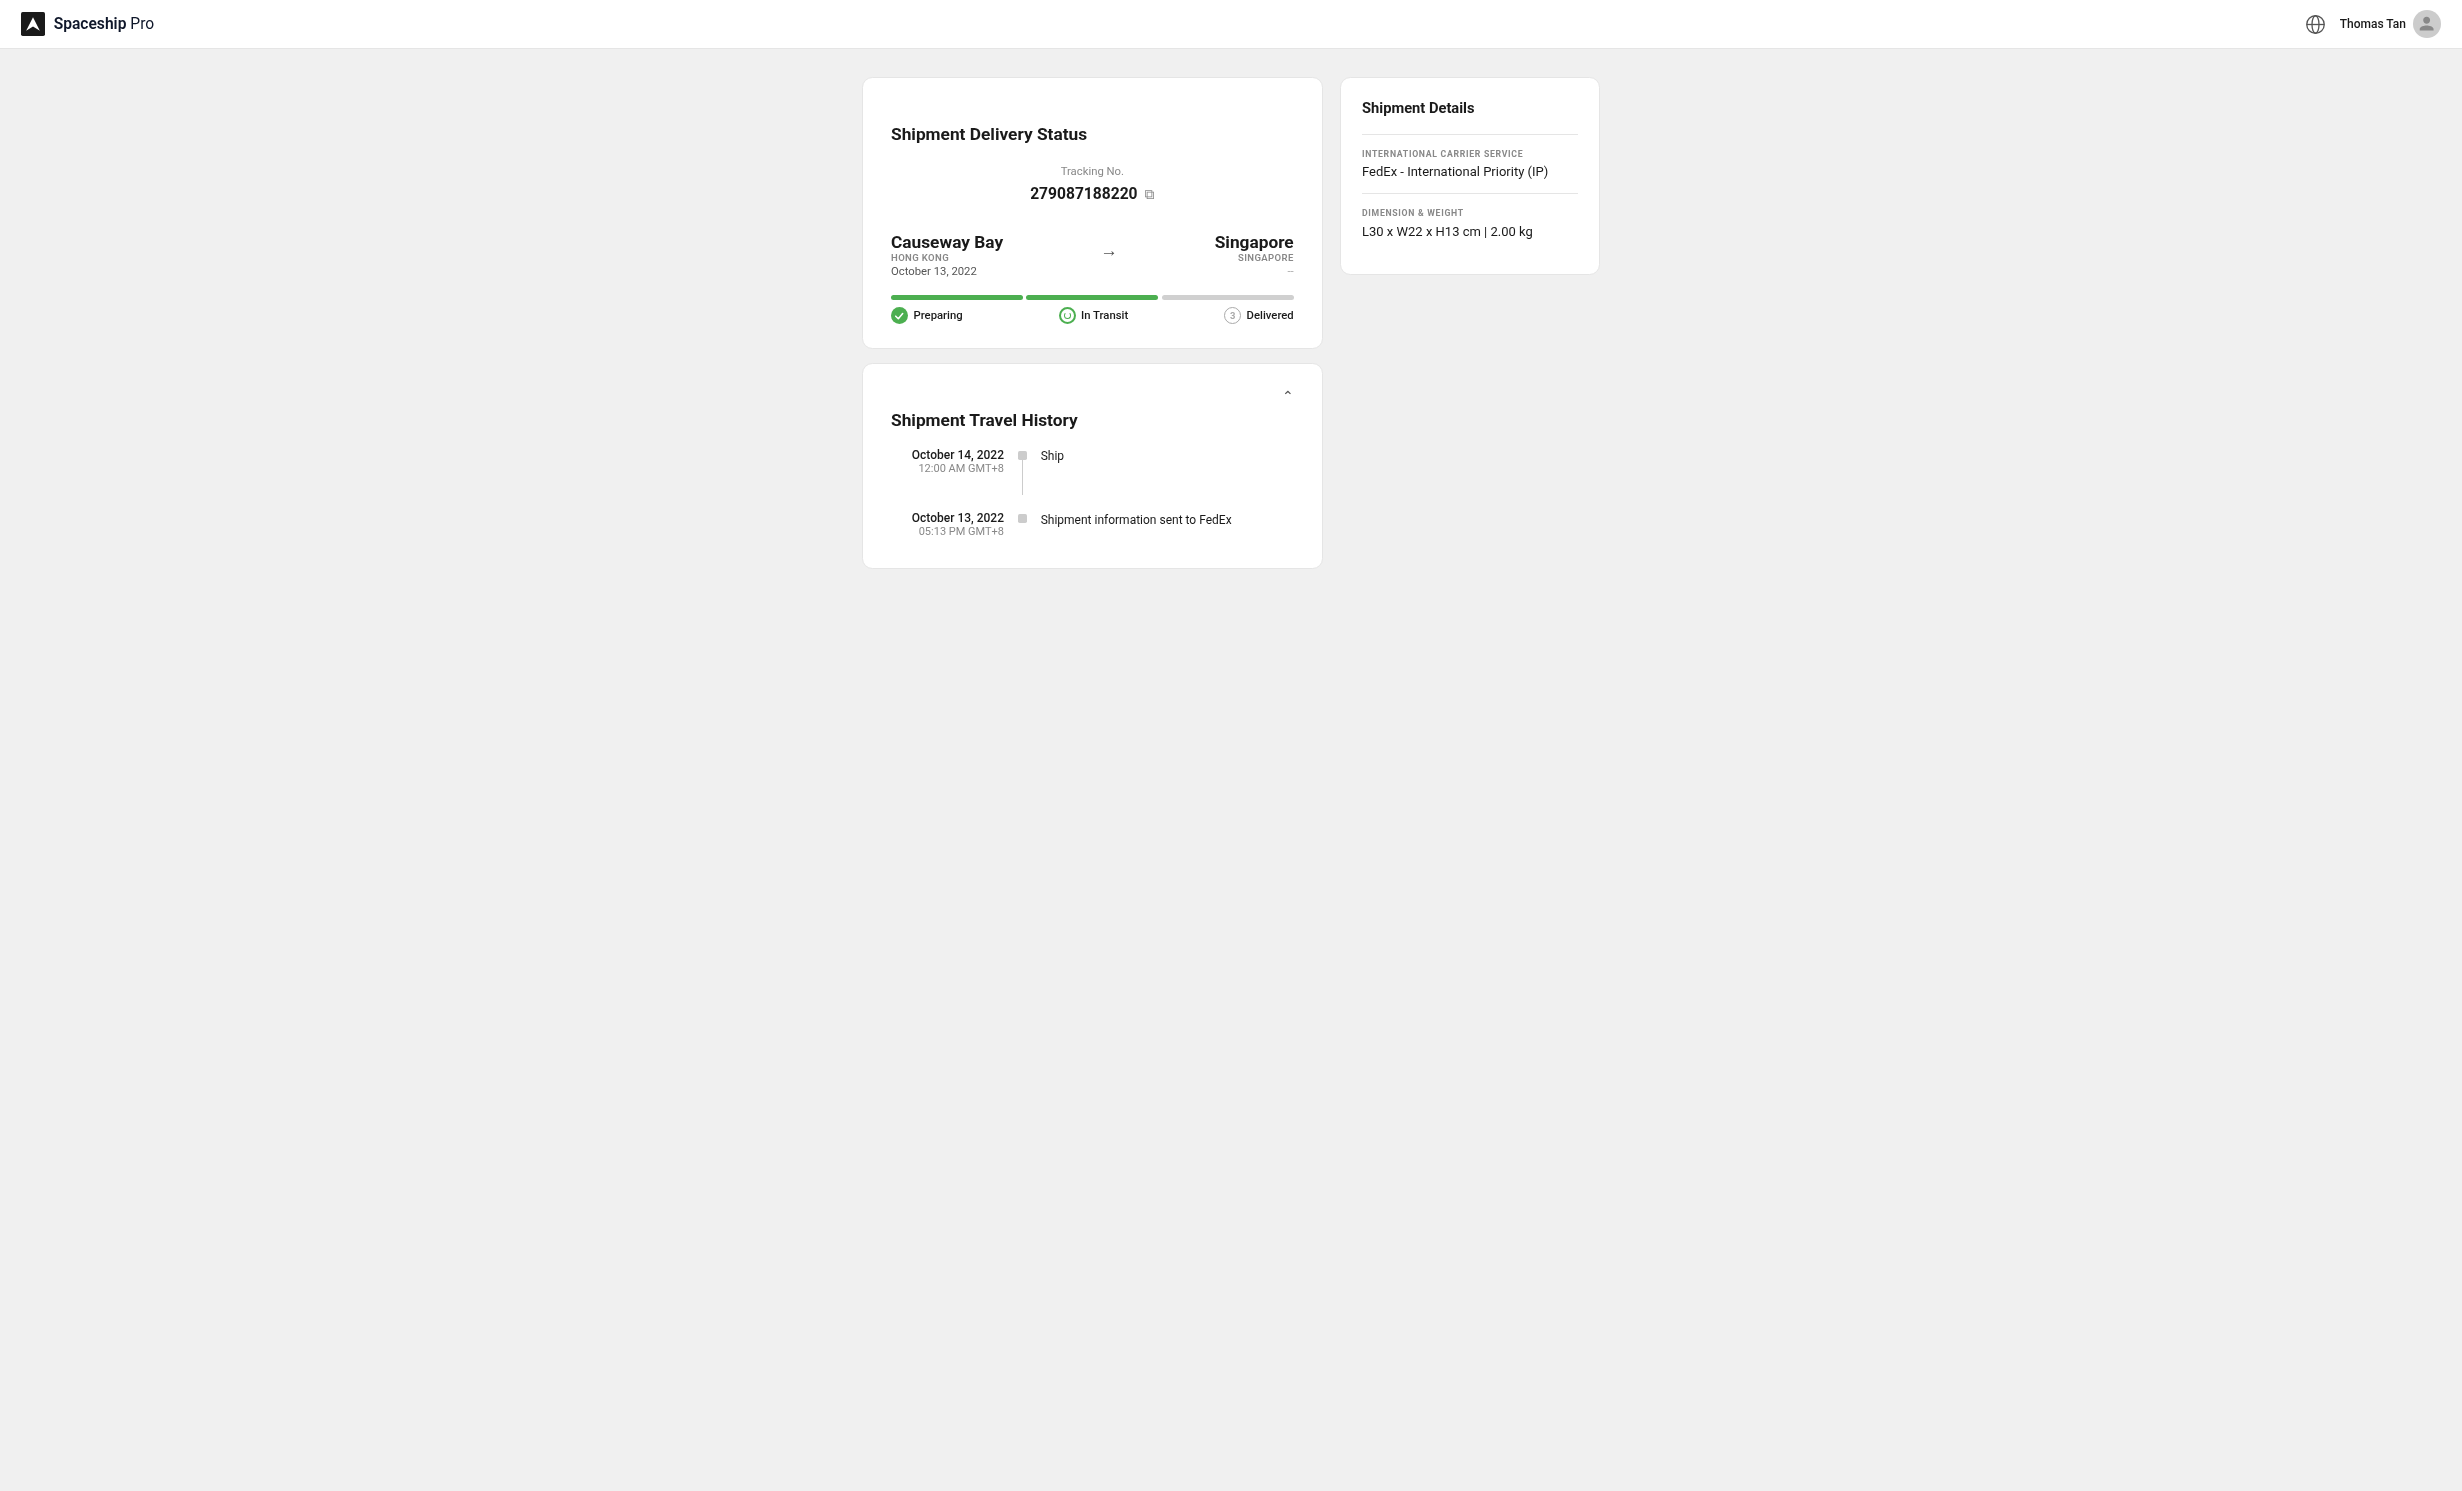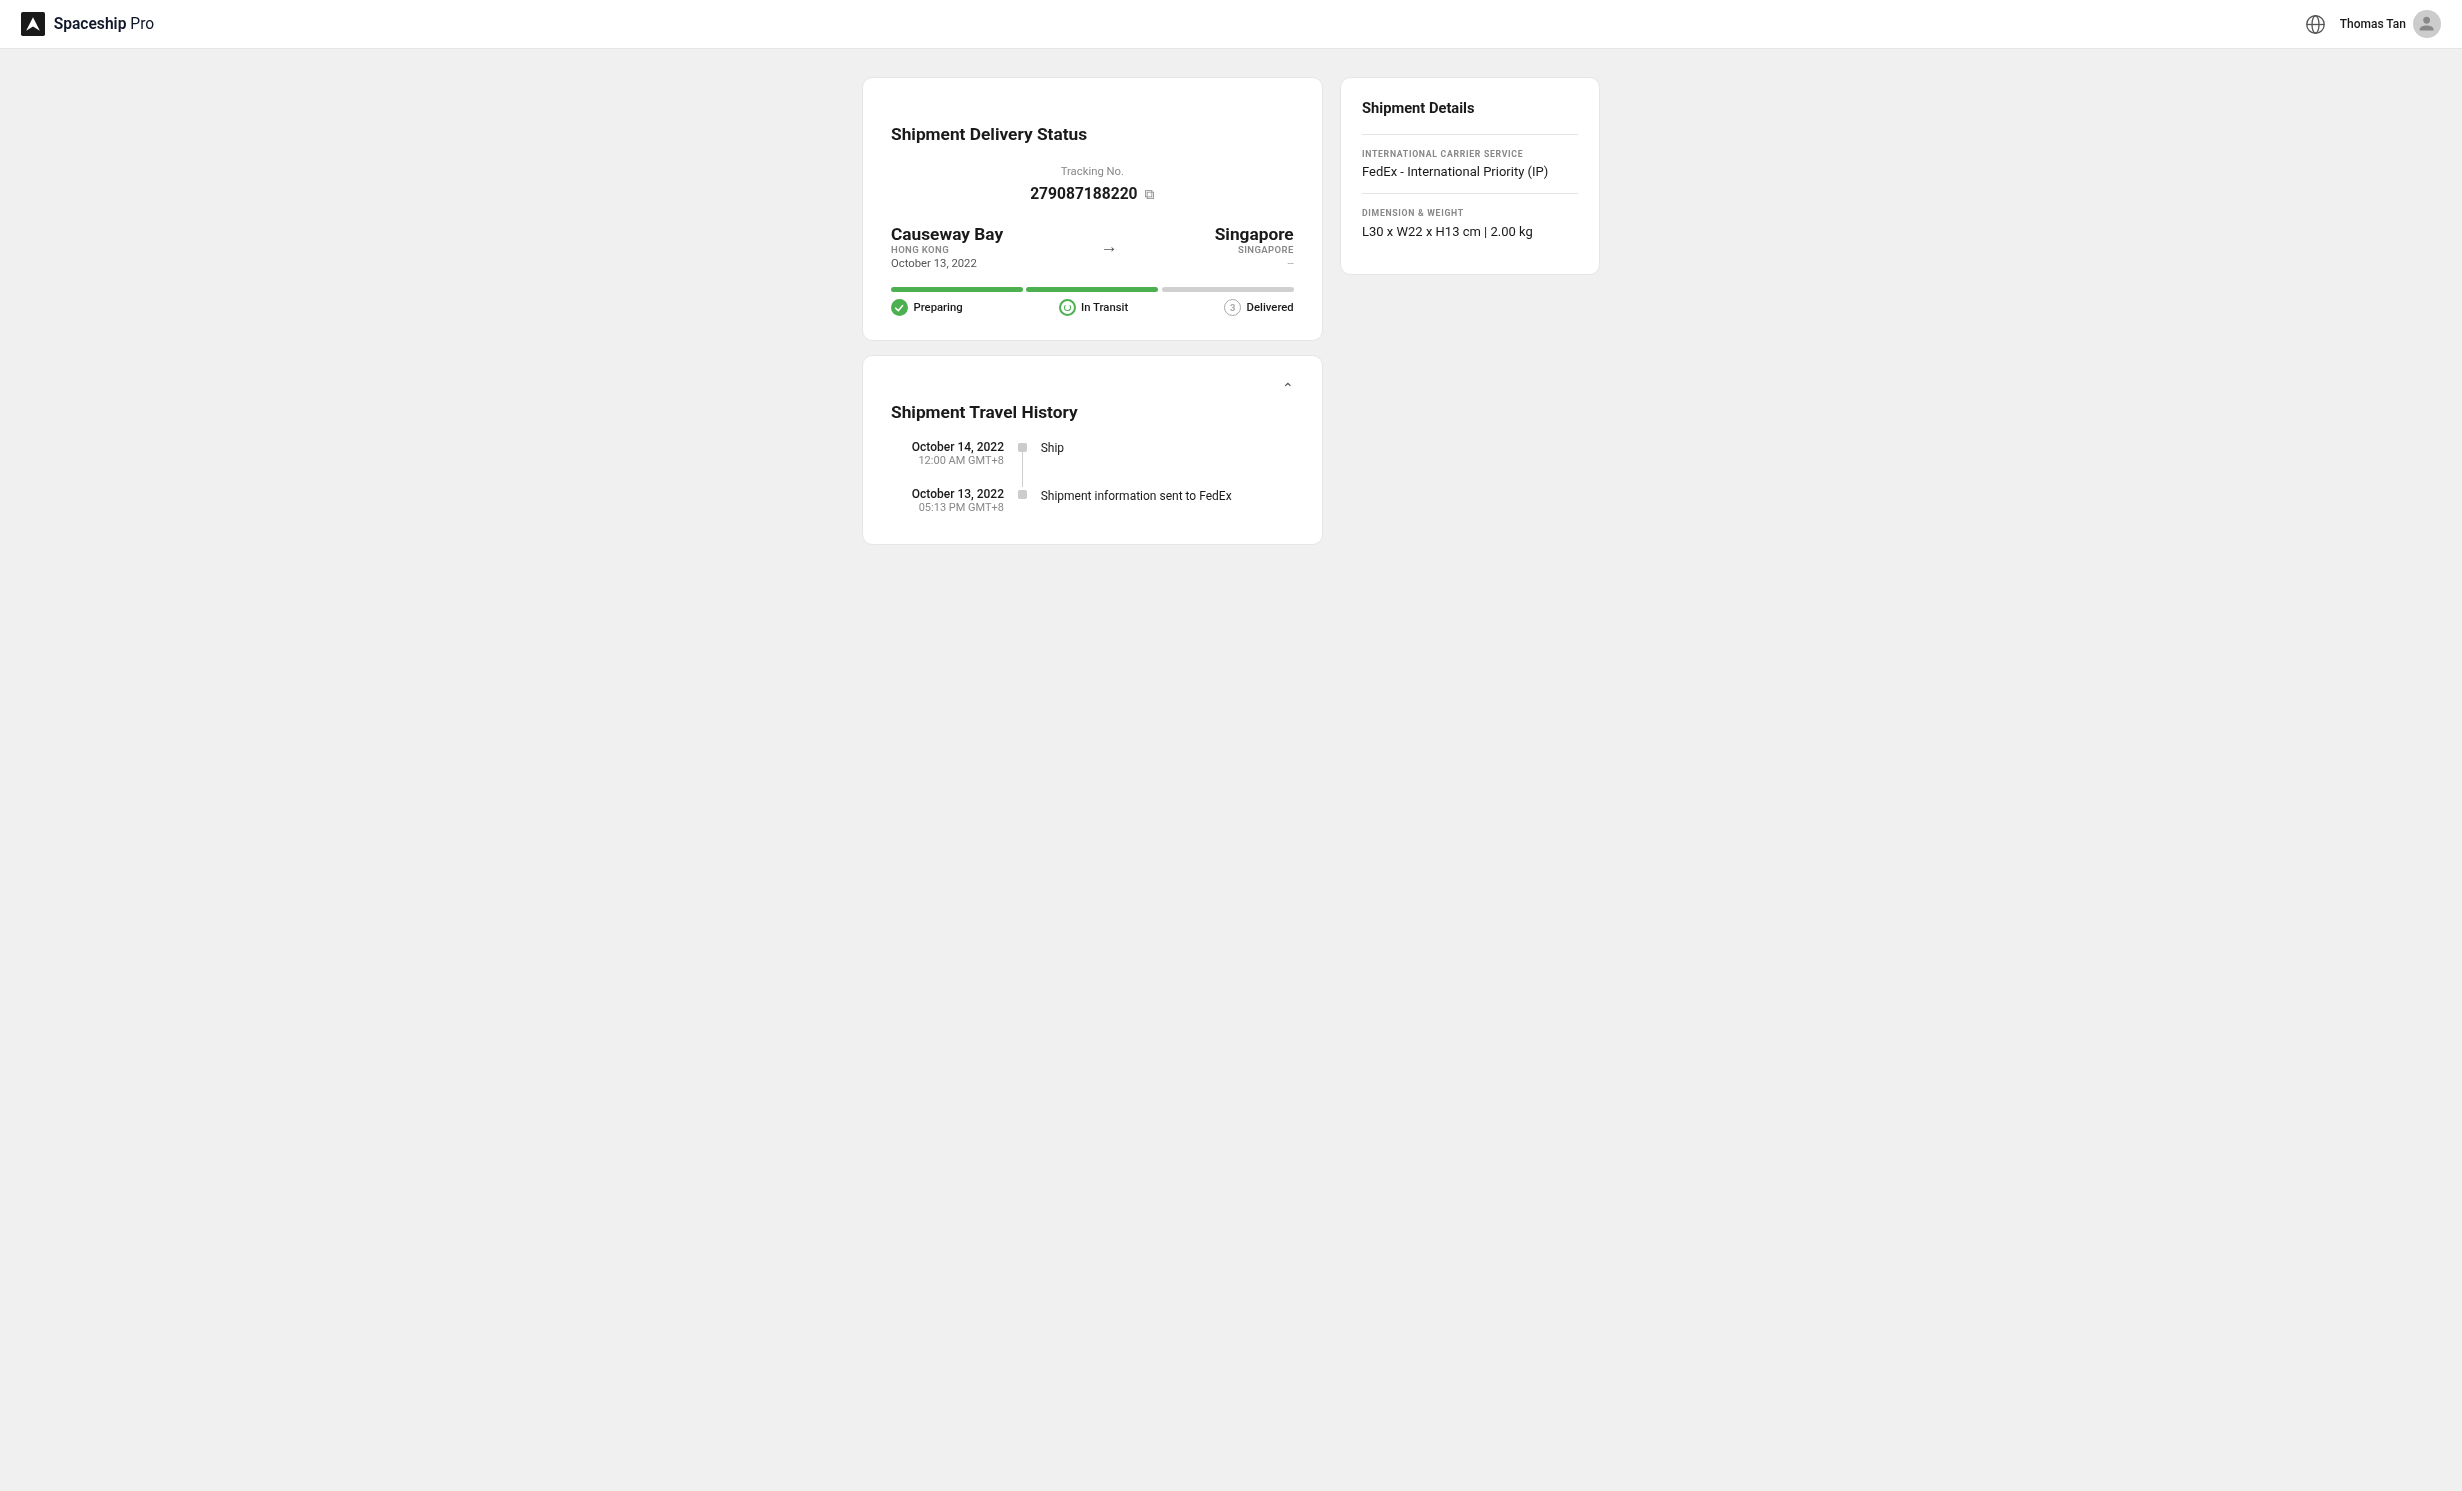--- a/index.html
+++ b/index.html
@@ -137,20 +137,21 @@
     
     .route-row {
       display: flex;
       align-items: center;
       justify-content: space-between;
       margin-bottom: 17.3px;
     }
     .route-origin, .route-dest {
       display: flex;
       flex-direction: column;
+      margin-top: 8px;
     }
     .route-city {
       font-size: 17.3px;
       font-weight: 700;
       color: #1a1a1a;
     }
     .route-dest .route-city {
       text-align: right;
     }
     .route-country {
@@ -272,21 +273,21 @@
     }
     .chevron-up {
       font-size: 14px;
       color: #555;
       cursor: pointer;
     }
 
     .history-list {
       display: flex;
       flex-direction: column;
-      gap: 0;
+      gap: 16px;
     }
     .history-item {
       display: flex;
       gap: 14px;
       align-items: flex-start;
     }
     .history-time-col {
       display: flex;
       flex-direction: column;
       align-items: flex-end;

